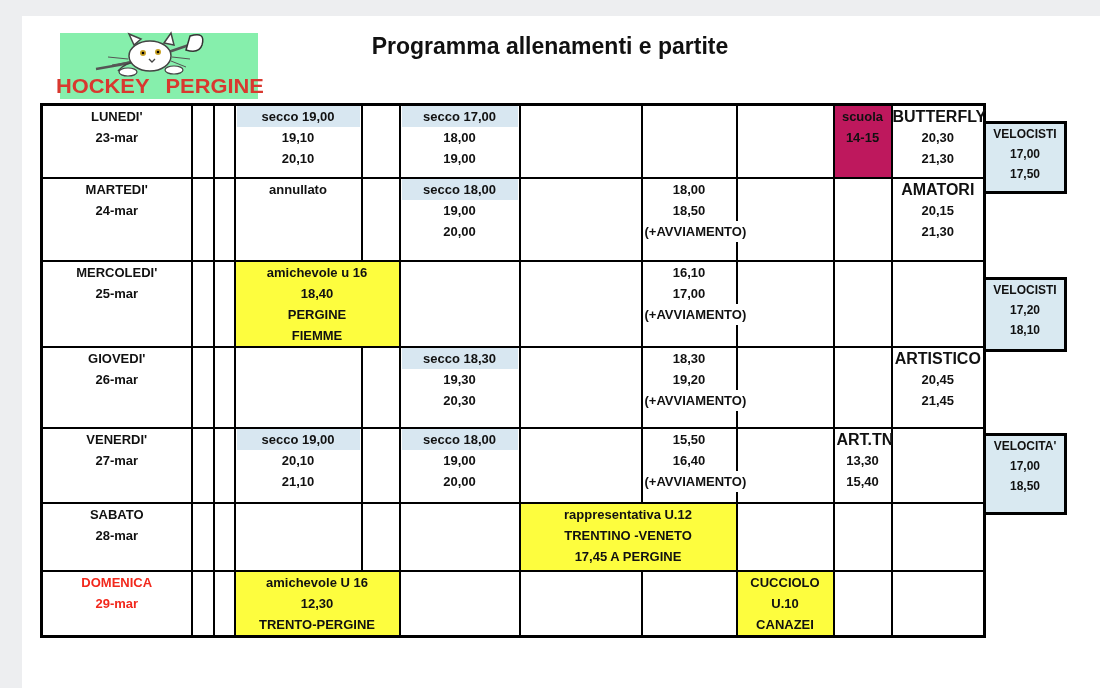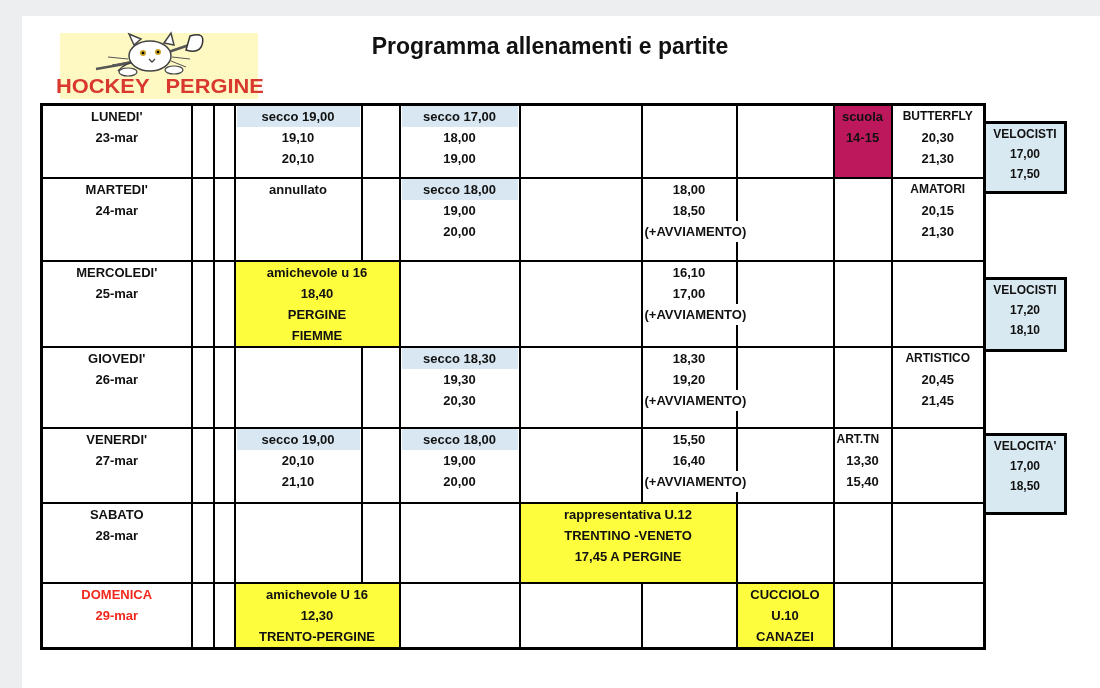--- a/index.html
+++ b/index.html
@@ -15,21 +15,21 @@
   .doc-title {
     position:absolute; left:0; top:33px; width:1100px;
     text-align:center; font-size:23px; font-weight:bold; color:#111;
   }
   .doc-subtitle {
     position:absolute; left:505px; top:80px; width:245px;
     text-align:center; font-size:16px; font-weight:bold; color:#111;
   }
   .logo-box {
     position:absolute; left:60px; top:33px; width:198px; height:66px;
-    background:#fef9c3;
+    background:#86efac;
   }
   .logo-cat { position:absolute; left:28px; top:-4px; }
   .logo-text {
     position:absolute; left:0; bottom:1px; width:100%;
     text-align:center; font-size:21px; font-weight:bold; color:#d9382f;
     letter-spacing:0px; word-spacing:10px; transform:scaleX(1.04);
     white-space:nowrap;
   }
 
   
@@ -55,21 +55,21 @@
   td.avv {
     vertical-align:bottom;
   }
   .ovf {
     position:relative; z-index:3; background:#fff;
     white-space:nowrap; display:inline-block; padding:0 2px;
   }
   td.eventcell div { line-height:21px; }
   td.event4 div { line-height:18px; }
   .tl { text-align:left; padding-left:2px; }
-  .small { font-size:12px; }
+  .small { font-size:16px; }
 
   
   .veloc {
     position:absolute; left:983px; width:84px; box-sizing:border-box;
     border:3px solid #000; background:#d9e9f1;
     font-size:12px; font-weight:bold; text-align:center; color:#111;
   }
   .veloc div { line-height:20px; }
 </style>
 </head>
@@ -261,21 +261,21 @@
       </td>
       <td></td>
       <td class="cellpad">
         <div class="tl small">ART.TN</div>
         <div>13,30</div>
         <div>15,40</div>
       </td>
       <td></td>
     </tr>
 
-    <tr style="height:80px">
+    <tr style="height:68px">
       <td class="daycell">
         <div>SABATO</div>
         <div>28-mar</div>
       </td>
       <td></td>
       <td></td>
       <td></td>
       <td></td>
       <td></td>
       <td colspan="2" class="c-giallo eventcell cellpad">

